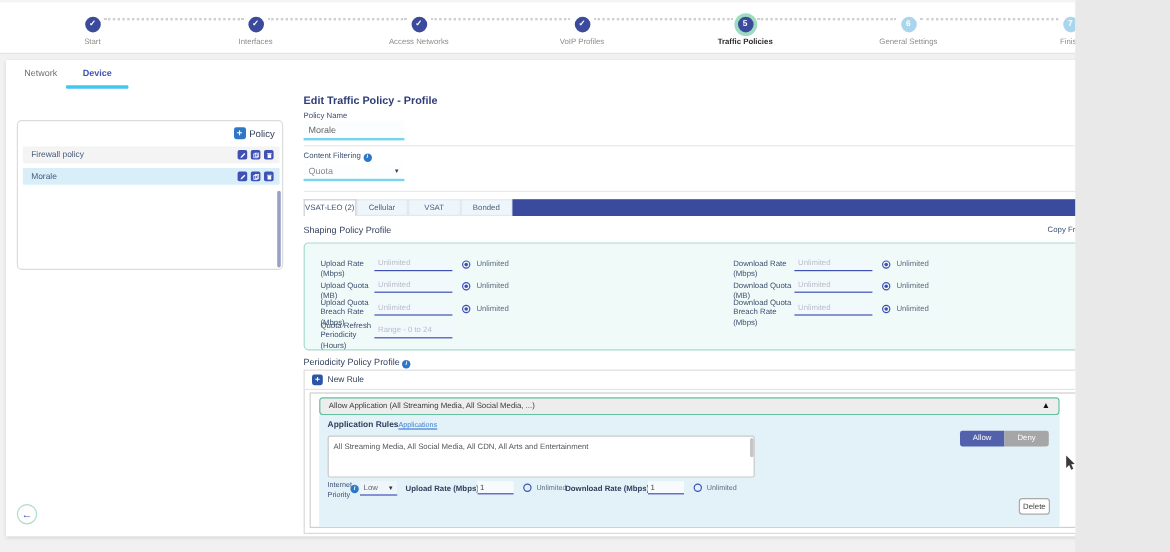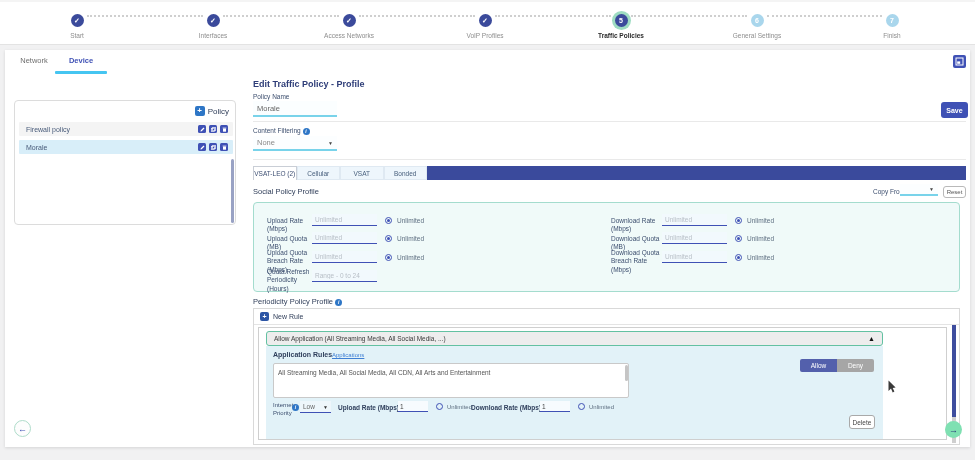--- a/index.html
+++ b/index.html
@@ -1,17 +1,17 @@
 <!DOCTYPE html>
 <html><head>
 <meta charset="utf-8">
 <style>
   * { margin:0; padding:0; box-sizing:border-box; }
   body { font-family:"Liberation Sans", sans-serif; background:#e9e9ea; }
-  .page { position:relative; width:975px; height:460px; background:#f1f1f2; overflow:hidden; }
+  .page { position:relative; width:896px; height:460px; background:#f1f1f2; overflow:hidden; }
 
   
   .stepper { position:absolute; left:0; top:0; width:975px; height:45px; background:#fff;
              border-top:2px solid #f4f4f4; border-bottom:1px solid #e3e3e3; }
   .step { position:absolute; top:7px; width:90px; margin-left:-45px; text-align:center; }
   .step .circle { display:inline-block; width:13px; height:13px; border-radius:50%;
                   font-size:7px; line-height:13px; color:#fff; font-weight:bold; }
   .step.done .circle, .step.current .circle { background:#3b4a9b; }
   .step.current .circle { box-shadow:0 0 0 3px #9edcc2; }
   .step.upcoming .circle { background:#a9d6ec; }
@@ -249,33 +249,33 @@
     <input class="name-input" value="Morale" style="">
     <button class="save-btn">Save</button>
 
     <div class="hr" style="top:71px;"></div>
 
     <div class="tinylabel" style="left:248px;top:77px;">
       <span>Content Filtering</span>
       <span class="info">i</span>
     </div>
     <div class="dd" style="left:248px;top:86px;width:84px;">
-      <span>None</span>
+      <span>Quota</span>
       <span class="arrow">▼</span>
     </div>
 
     <div class="hr" style="top:109px;"></div>
 
     <div class="wtab active" style="left:248px;">VSAT-LEO (2)</div>
     <div class="wtab inactive" style="left:291.5px;">Cellular</div>
     <div class="wtab inactive" style="left:335px;">VSAT</div>
     <div class="wtab inactive" style="left:378.5px;">Bonded</div>
     <div class="wtab-bar"></div>
 
-    <div class="sec-head" style="left:248px;top:137px;font-weight:normal;">Social Policy Profile</div>
+    <div class="sec-head" style="left:248px;top:137px;font-weight:normal;">Shaping Policy Profile</div>
     <div class="tinylabel" style="left:868px;top:138px;">Copy From:</div>
     <div class="dd" style="left:895px;top:134px;width:38px;height:12px;">
       <span></span>
       <span class="arrow">▼</span>
     </div>
     <button class="reset-btn">Reset</button>
 
     <div class="teal-box"></div>
 
     <div class="f-label" style="left:262px;top:167px;width:46px;">Upload Rate (Mbps)</div>

